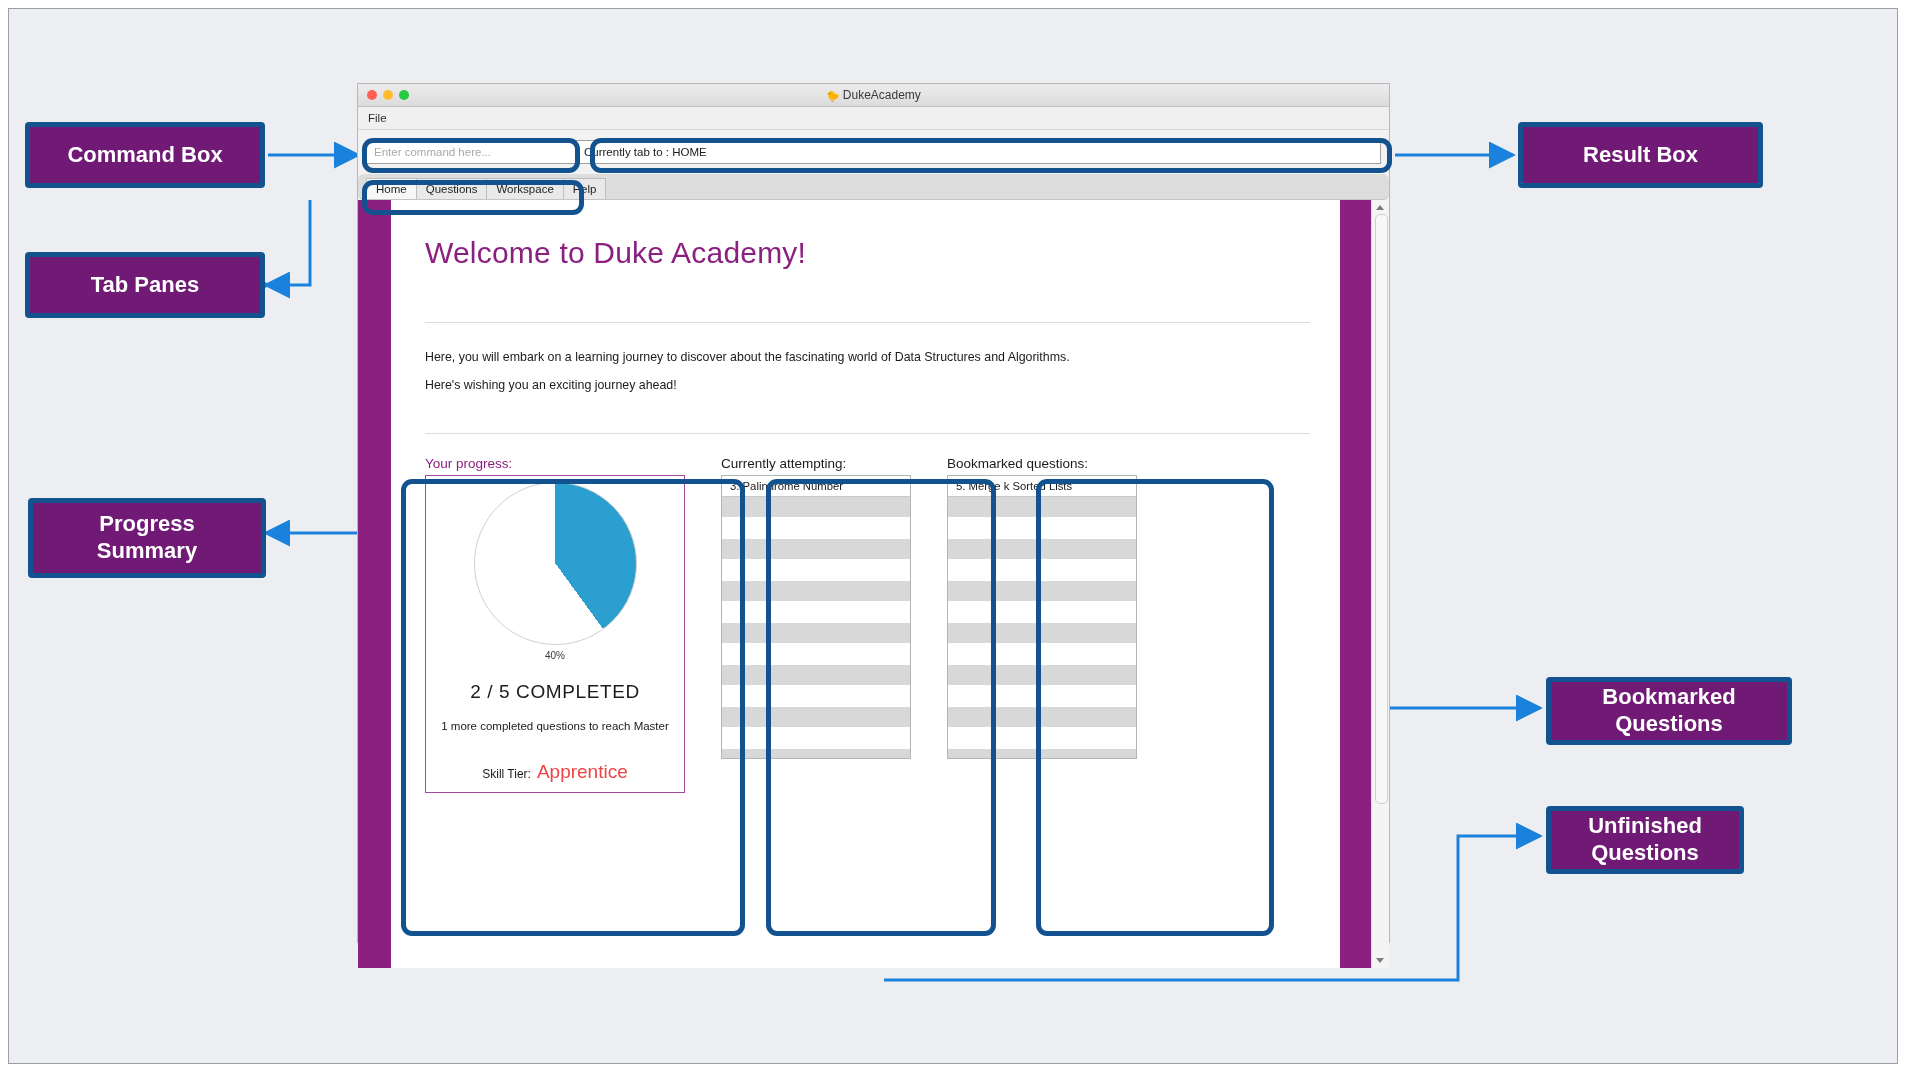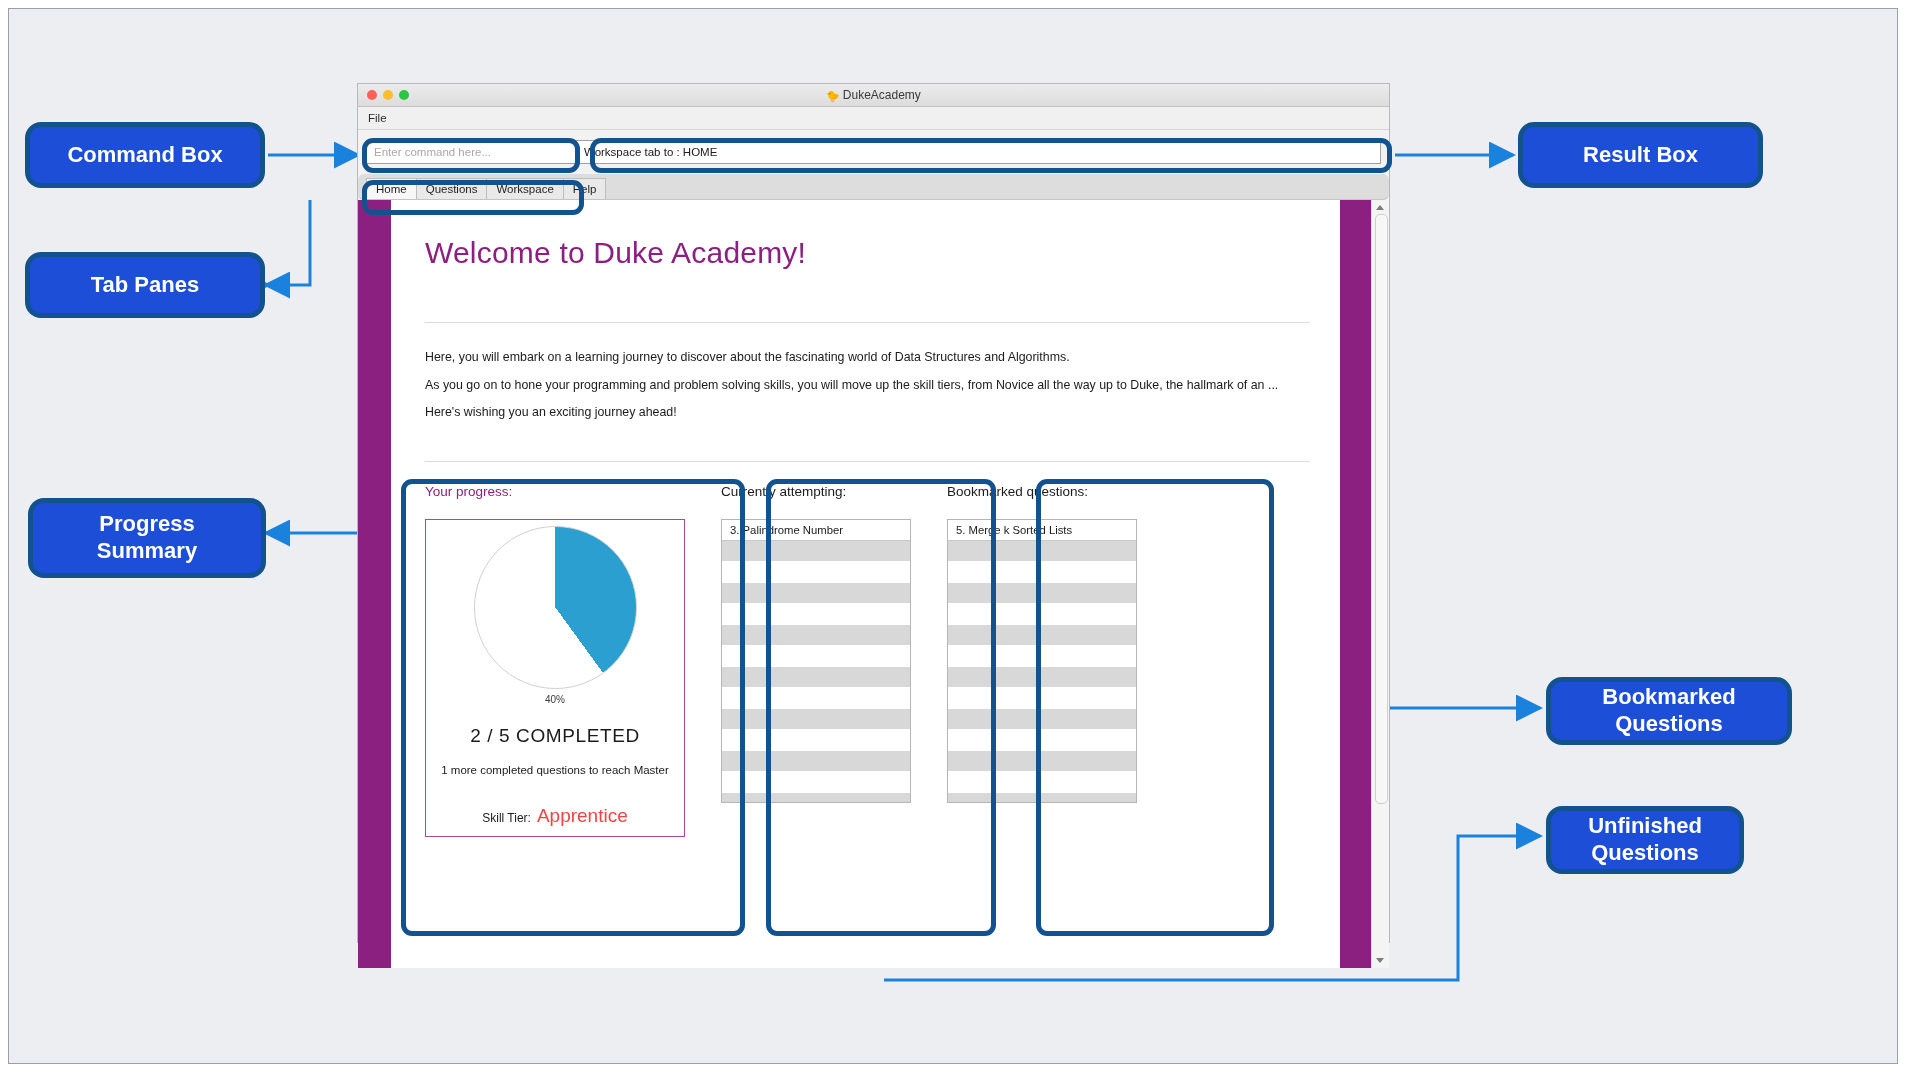--- a/index.html
+++ b/index.html
@@ -96,21 +96,21 @@
   }
   .rule{height:1px;background:#dcdcdc;margin:52px 0 0 0;}
   .rule.two{margin-top:40px;}
   .para{margin:26px 0 0 0;}
   .para p{margin:0 0 11px 0;font-size:12.4px;color:#1b1b1b;line-height:1.35;}
 
   
   .cards{display:flex;gap:36px;margin-top:22px;}
 
   .card{position:relative;}
-  .card-title{font-size:13.5px;color:#1b1b1b;margin-bottom:20px;}
+  .card-title{font-size:13.5px;color:#1b1b1b;margin-bottom:4px;}
   .card-title.purple{color:#8b2080;}
 
   .progress-card{width:260px;}
   .progress-box{
     border:1px solid #a84a9c;background:#ffffff;height:318px;
     box-sizing:border-box;display:flex;flex-direction:column;align-items:center;
     padding-top:0;
   }
   .pie-wrap{position:relative;width:163px;height:163px;margin-top:6px;}
   .pie{
@@ -137,22 +137,22 @@
     box-sizing:border-box;padding:0;overflow:hidden;
   }
   .list-row{height:21px;line-height:21px;font-size:11.3px;color:#1b1b1b;
     padding-left:8px;box-sizing:border-box;border-bottom:1px solid #ffffff;}
   .list-row.odd{background:#ffffff;}
   .list-row.even{background:#d8d8d8;}
   .list-row.head{border-bottom:1px solid #c9c9c9;}
 
   
   .callout{
-    position:absolute;background:#1d4ed8;border:5px solid #12538f;
-    border-radius:16px;display:flex;align-items:center;justify-content:center;
+    position:absolute;background:#701a75;border:5px solid #12538f;
+    border-radius:4px;display:flex;align-items:center;justify-content:center;
     text-align:center;color:#ffffff;font-size:22px;line-height:1.16;
     box-sizing:border-box;font-weight:600;
   }
   .callout.two-line{line-height:1.22;}
 
   .hl{
     position:absolute;border:5px solid #12538f;border-radius:11px;
     box-sizing:border-box;pointer-events:none;
   }
 
@@ -202,41 +202,40 @@
 
     <div class="menubar">
       <div class="menu-item">File</div>
     </div>
 
     <div class="cmd-row">
       <div class="cmd-input">
         <span>Enter command here...</span>
       </div>
       <div class="result-input">
-        <span>Workspace tab to : HOME</span>
+        <span>Currently tab to : HOME</span>
       </div>
     </div>
 
     <div class="tabstrip">
       <div class="tab active">Home</div>
       <div class="tab">Questions</div>
       <div class="tab">Workspace</div>
       <div class="tab">Help</div>
     </div>
 
     <div class="content-area">
       <div class="side-bar"></div>
 
       <div class="page">
         <div class="page-inner">
           <h1 class="welcome">Welcome to Duke Academy!</h1>
           <div class="rule"></div>
           <div class="para">
             <p>Here, you will embark on a learning journey to discover about the fascinating world of Data Structures and Algorithms.</p>
-            <p>As you go on to hone your programming and problem solving skills, you will move up the skill tiers, from Novice all the way up to Duke, the hallmark of an ...</p>
             <p>Here's wishing you an exciting journey ahead!</p>
           </div>
           <div class="rule two"></div>
 
           <div class="cards">
 
             <div class="card progress-card">
               <div class="card-title purple">Your progress:</div>
               <div class="progress-box">
                 <div class="pie-wrap">

